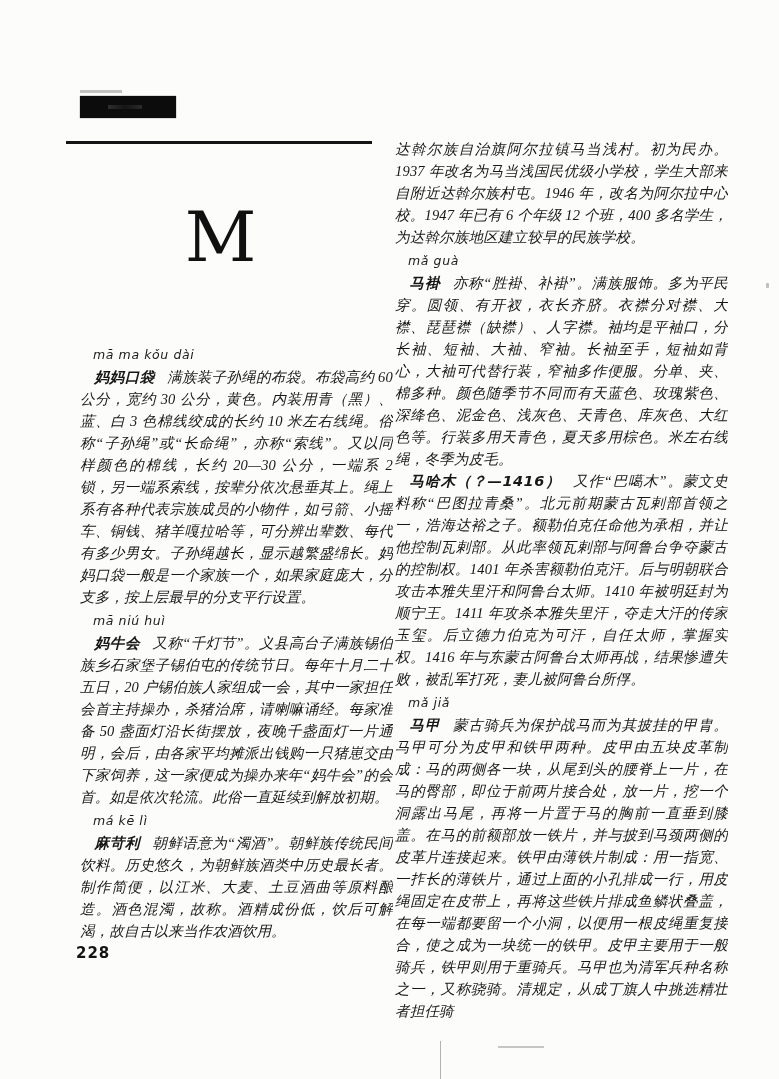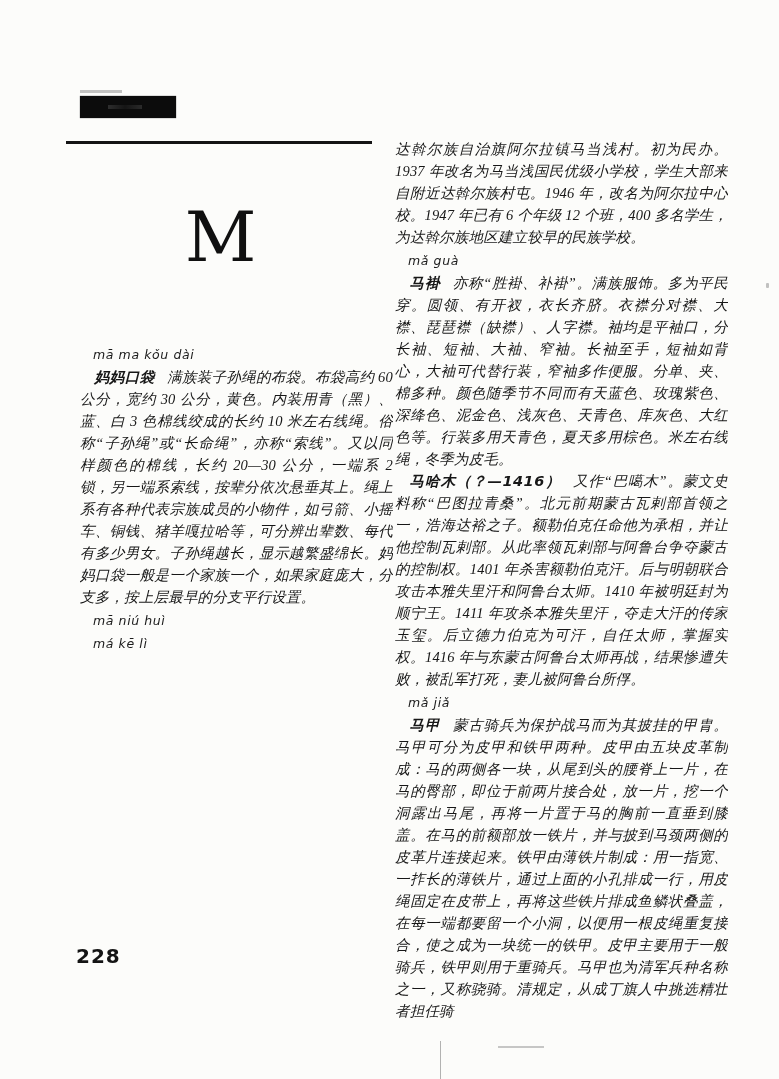--- a/index.html
+++ b/index.html
@@ -61,21 +61,21 @@
   .continuation{margin:0;}
   .hw{
     font-family:"DejaVu Sans", sans-serif;
     font-weight:bold;
     letter-spacing:0.5px;
     margin-right:0.85em;
   }
   .page-number{
     position:absolute;left:76px;top:944px;
     font-family:"DejaVu Sans", sans-serif;
-    font-size:20px;font-weight:bold;letter-spacing:1px;
+    font-size:15px;font-weight:bold;letter-spacing:1px;
     color:#141414;
   }
   
   .artifact-vline{
     position:absolute;left:440px;top:1041px;width:1px;height:38px;
     background:#8a8a8a;opacity:.65;
   }
   .artifact-smudge{
     position:absolute;left:498px;top:1046px;width:46px;height:2px;
     background:#b8b8b8;opacity:.8;
@@ -101,24 +101,26 @@
 
   <div class="col col-left">
 
     <div class="entry">
       <div class="pinyin">mā ma kǒu dài</div>
       <p class="entry-body"><b class="hw">妈妈口袋</b><span>满族装子孙绳的布袋。布袋高约 60 公分，宽约 30 公分，黄色。内装用青（黑）、蓝、白 3 色棉线绞成的长约 10 米左右线绳。俗称“子孙绳”或“长命绳”，亦称“索线”。又以同样颜色的棉线，长约 20—30 公分，一端系 2 锁，另一端系索线，按辈分依次悬垂其上。绳上系有各种代表宗族成员的小物件，如弓箭、小摇车、铜钱、猪羊嘎拉哈等，可分辨出辈数、每代有多少男女。子孙绳越长，显示越繁盛绵长。妈妈口袋一般是一个家族一个，如果家庭庞大，分支多，按上层最早的分支平行设置。</span></p>
     </div>
 
     <div class="entry">
       <div class="pinyin">mā niú huì</div>
+      <p class="entry-body"><b class="hw">妈牛会</b><span>又称“千灯节”。义县高台子满族锡伯族乡石家堡子锡伯屯的传统节日。每年十月二十五日，20 户锡伯族人家组成一会，其中一家担任会首主持操办，杀猪治席，请喇嘛诵经。每家准备 50 盏面灯沿长街摆放，夜晚千盏面灯一片通明，会后，由各家平均摊派出钱购一只猪崽交由下家饲养，这一家便成为操办来年“妈牛会”的会首。如是依次轮流。此俗一直延续到解放初期。</span></p>
     </div>
 
     <div class="entry">
       <div class="pinyin">má kē lì</div>
+      <p class="entry-body"><b class="hw">麻苛利</b><span>朝鲜语意为“濁酒”。朝鲜族传统民间饮料。历史悠久，为朝鲜族酒类中历史最长者。制作简便，以江米、大麦、土豆酒曲等原料酿造。酒色混濁，故称。酒精成份低，饮后可解渴，故自古以来当作农酒饮用。</span></p>
     </div>
 
   </div>
 
   <div class="col col-right">
 
     <p class="continuation">达斡尔族自治旗阿尔拉镇马当浅村。初为民办。1937 年改名为马当浅国民优级小学校，学生大部来自附近达斡尔族村屯。1946 年，改名为阿尔拉中心校。1947 年已有 6 个年级 12 个班，400 多名学生，为达斡尔族地区建立较早的民族学校。</p>
 
     <div class="entry">
       <div class="pinyin">mǎ guà</div>

